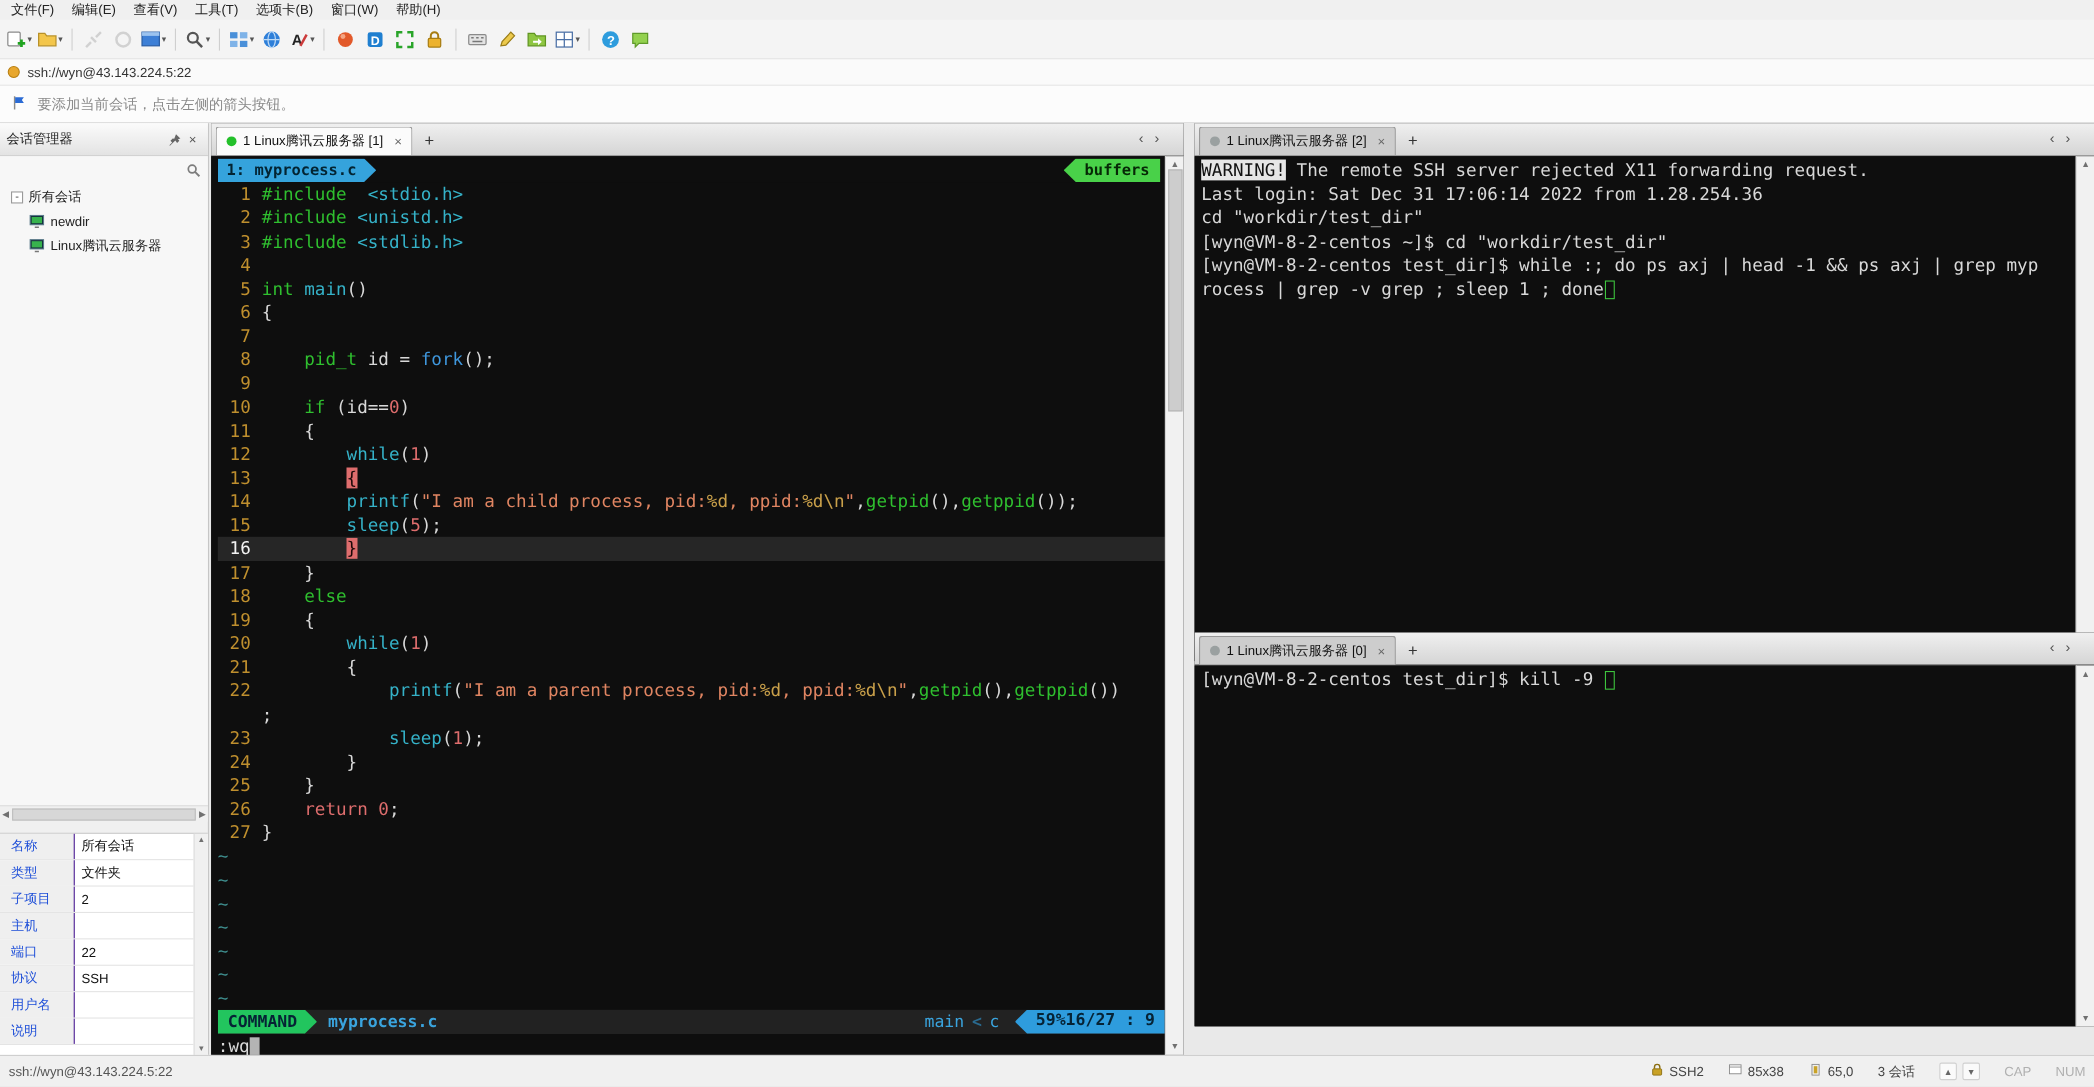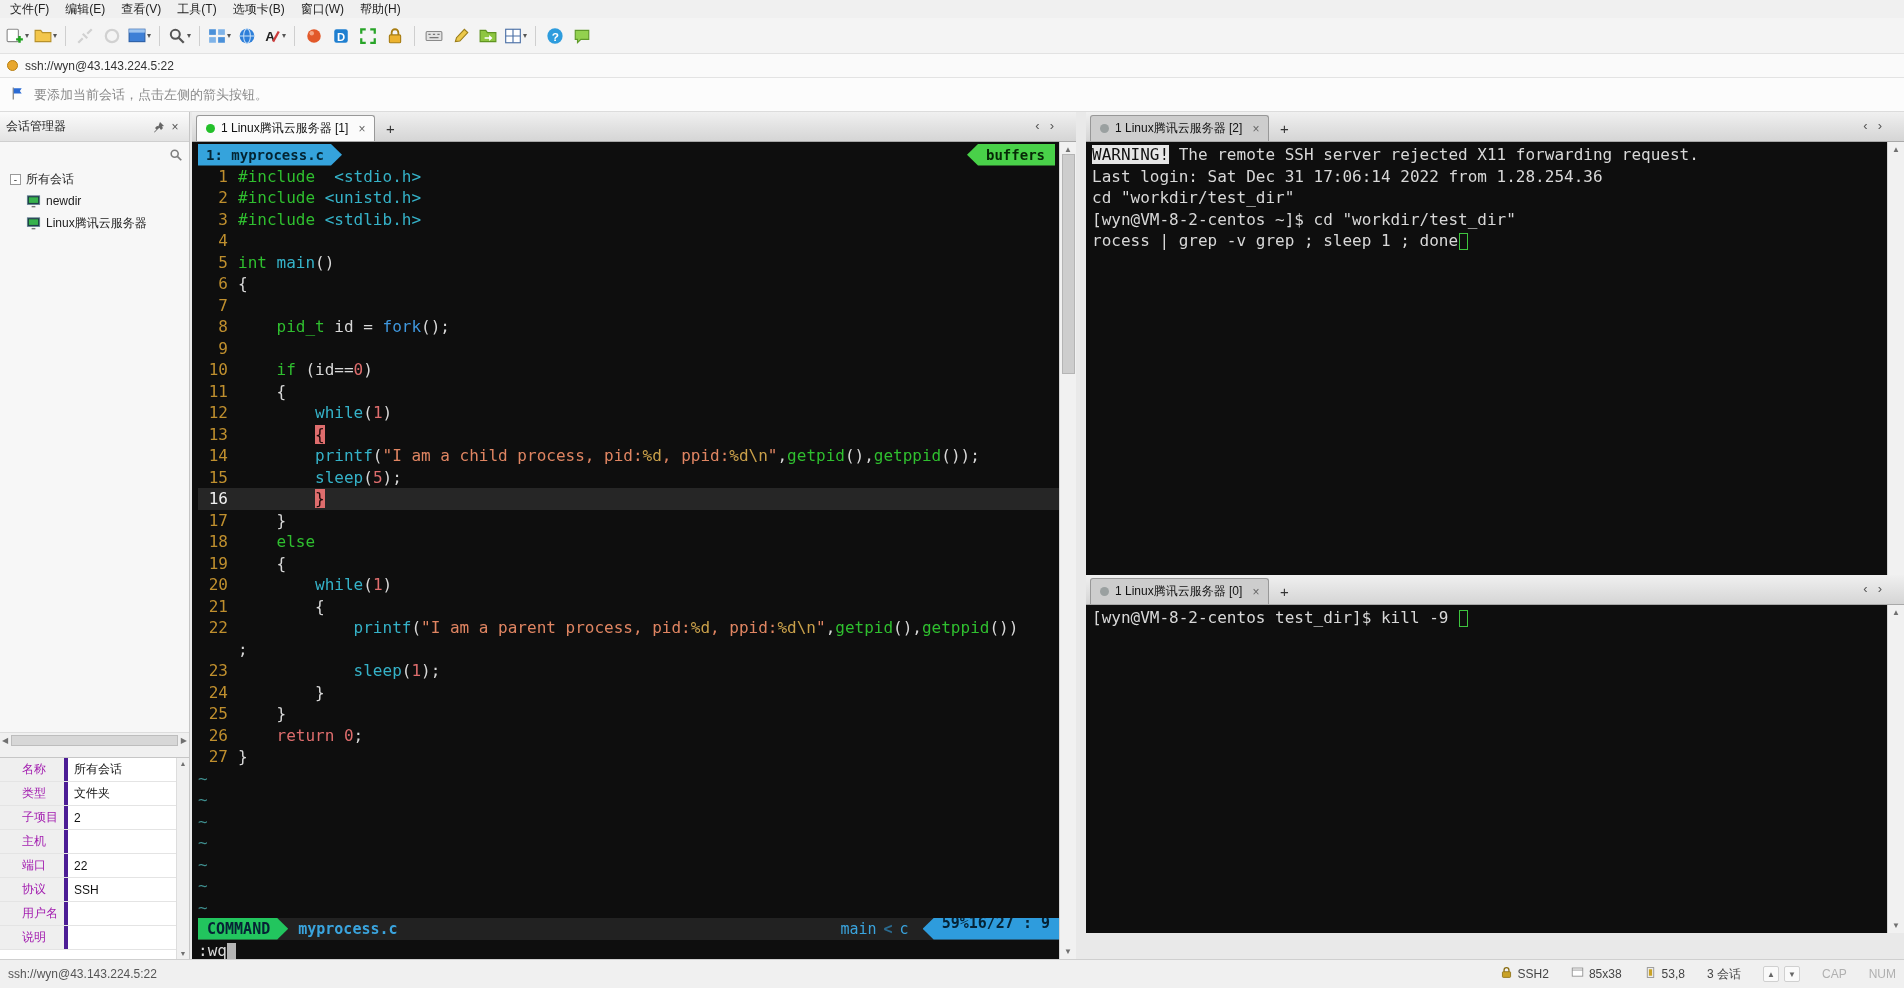--- a/index.html
+++ b/index.html
@@ -36,21 +36,21 @@
   .titem{display:flex;align-items:center;gap:5px;height:22px;font-size:12px;color:#222;padding-left:10px;white-space:nowrap}
   .titem.child{padding-left:26px}
   .expander{width:11px;height:11px;border:1px solid #9a9a9a;background:#fff;font-size:10px;line-height:9px;text-align:center;color:#444;flex:none}
   .ticon{width:15px;height:15px;flex:none}
   .ticon svg{width:15px;height:15px}
   #tree-hscroll{position:absolute;top:620px;left:0;width:189px;height:15px;background:#f0f0f0;border-top:1px solid #ddd;display:flex;align-items:center;justify-content:space-between;font-size:8px;color:#707070;padding:0 2px}
   .hthumb{flex:1;height:11px;background:#d7d7d7;border:1px solid #bdbdbd;margin:0 3px}
   #props{position:absolute;top:645px;left:0;width:189px;height:202px;background:#fff;border-top:1px solid #c6c6c6;font-size:12px}
   #props-rows{position:absolute;left:0;top:0;right:13px;bottom:0}
   .prow{display:flex;height:24px;border-bottom:1px solid #e4e4e4}
-  .plabel{width:68px;background:#efefef;border-right:4px solid #4c1d95;display:flex;align-items:center;padding-left:22px;color:#a21caf}
+  .plabel{width:68px;background:#efefef;border-right:1px solid #4c1d95;display:flex;align-items:center;padding-left:10px;color:#1d4ed8}
   .pvalue{flex:1;display:flex;align-items:center;padding-left:6px;color:#111}
   #props-scroll{position:absolute;right:0;top:0;width:13px;height:100%;background:#f0f0f0;border-left:1px solid #ddd;display:flex;flex-direction:column;justify-content:space-between;align-items:center;font-size:7px;color:#707070;padding:2px 0}
 
   
   .pane{position:absolute;background:#0e0e0e}
   #editor-pane{left:192px;top:0;width:884px;height:847px}
   #pane-tr{left:1086px;top:0;width:818px;height:489px}
   #pane-br{left:1086px;top:463px;width:818px;height:358px}
   .tabbar{position:absolute;top:0;left:0;right:0;height:30px;background:linear-gradient(#f0f0f0,#d5d5d5);border-bottom:1px solid #a8a8a8;display:flex;align-items:flex-end;padding-left:4px}
   .tab{height:26px;display:flex;align-items:center;gap:6px;padding:0 9px;border:1px solid #989898;border-bottom:none;border-radius:3px 3px 0 0;font-size:12px;color:#111;white-space:nowrap}
@@ -86,21 +86,21 @@
   .bufbar{display:flex;height:21.5px;align-items:stretch;background:#0e0e0e;font-size:14px}
   .buf-left{background:#35a3dc;color:#032432;display:flex;align-items:center;padding:0 18px 0 8px;clip-path:polygon(0 0,calc(100% - 11px) 0,100% 50%,calc(100% - 11px) 100%,0 100%);font-weight:bold}
   .buf-right{background:#49d149;color:#062806;display:flex;align-items:center;padding:0 10px 0 19px;clip-path:polygon(0 50%,11px 0,100% 0,100% 100%,11px 100%);font-weight:bold;margin-right:4px}
   .buf-sp{flex:1}
   .statusline{display:flex;height:21.5px;align-items:stretch;background:#222;font-family:"DejaVu Sans Mono",monospace;font-size:15px}
   .sl-mode{background:#22c55e;color:#062335;font-weight:bold;display:flex;align-items:center;padding:0 18px 0 9px;clip-path:polygon(0 0,calc(100% - 11px) 0,100% 50%,calc(100% - 11px) 100%,0 100%)}
   .sl-file{color:#3aa4de;font-weight:bold;display:flex;align-items:center;margin-left:10px}
   .sl-sp{flex:1}
   .sl-ctx,.sl-ft{color:#3aa4de;display:flex;align-items:center}
   .sl-sep{color:#2a6a8f;display:flex;align-items:center;margin:0 7px;font-weight:bold}
-  .sl-right{background:#2e9cdd;color:#062335;font-weight:bold;display:flex;align-items:center;padding:0 9px 12px 19px;clip-path:polygon(0 50%,11px 0,100% 0,100% 100%,11px 100%);margin-left:14px}
+  .sl-right{background:#2e9cdd;color:#062335;font-weight:bold;display:flex;align-items:flex-start;padding:0 9px 12px 19px;clip-path:polygon(0 50%,11px 0,100% 0,100% 100%,11px 100%);margin-left:14px}
   .sl-pos{}
   .cmdline{height:21.5px;line-height:21.5px;white-space:pre;color:#d8d8d8}
   .blockcursor{display:inline-block;width:9px;height:16px;background:#b4b4b4;vertical-align:middle}
 
   
   #statusbar{position:absolute;left:0;bottom:0;width:100%;height:29px;background:#f0f0f0;border-top:1px solid #cfcfcf;display:flex;align-items:center;font-size:12px;color:#444;padding:0 8px}
   #sb-left{flex:1;color:#555}
   .sb-item{display:flex;align-items:center;gap:5px;margin-left:22px;white-space:nowrap}
   .sb-item svg{width:13px;height:13px}
   .sb-dim{color:#b0b0b0}
@@ -439,20 +439,21 @@
         <span class="tab-nav">
           <span>‹</span>
           <span>›</span>
         </span>
       </div>
       <div class="term" id="term-top-right">
           <div class="trow"><span class="sg-inv">WARNING!</span><span class="sg-t"> The remote SSH server rejected X11 forwarding request.</span></div>
           <div class="trow"><span class="sg-t">Last login: Sat Dec 31 17:06:14 2022 from 1.28.254.36</span></div>
           <div class="trow"><span class="sg-t">cd "workdir/test_dir"</span></div>
           <div class="trow"><span class="sg-t">[wyn@VM-8-2-centos ~]$ cd "workdir/test_dir"</span></div>
+          <div class="trow"><span class="sg-t">[wyn@VM-8-2-centos test_dir]$ while :; do ps axj | head -1 &amp;&amp; ps axj | grep myp</span></div>
           <div class="trow"><span class="sg-t">rocess | grep -v grep ; sleep 1 ; done</span><span class="sg-cb"></span></div>
         </div>
       <div class="vscroll">
         <span>▲</span>
         <span class="sb-sp"></span>
         <span>▼</span>
       </div>
     </div>
 
     <div id="pane-br" class="pane">
@@ -494,21 +495,21 @@
             <rect x="1.5" y="2.5" width="13" height="10" fill="#fff" stroke="#888"></rect>
             <path d="M1.5 5h13" stroke="#888"></path>
           </svg></span>
       <span>85x38</span>
     </span>
     <span class="sb-item">
       <span><svg viewBox="0 0 16 16">
             <rect x="4" y="2" width="8" height="12" fill="none" stroke="#888"></rect>
             <rect x="6" y="4" width="4" height="8" fill="#c9a227"></rect>
           </svg></span>
-      <span>53,8</span>
+      <span>65,0</span>
     </span>
     <span class="sb-item">
       <span>3 会话</span>
     </span>
     <span class="sb-item">
       <span class="sb-btn">▲</span>
       <span class="sb-btn">▼</span>
     </span>
     <span class="sb-item sb-dim">CAP</span>
     <span class="sb-item sb-dim">NUM</span>

